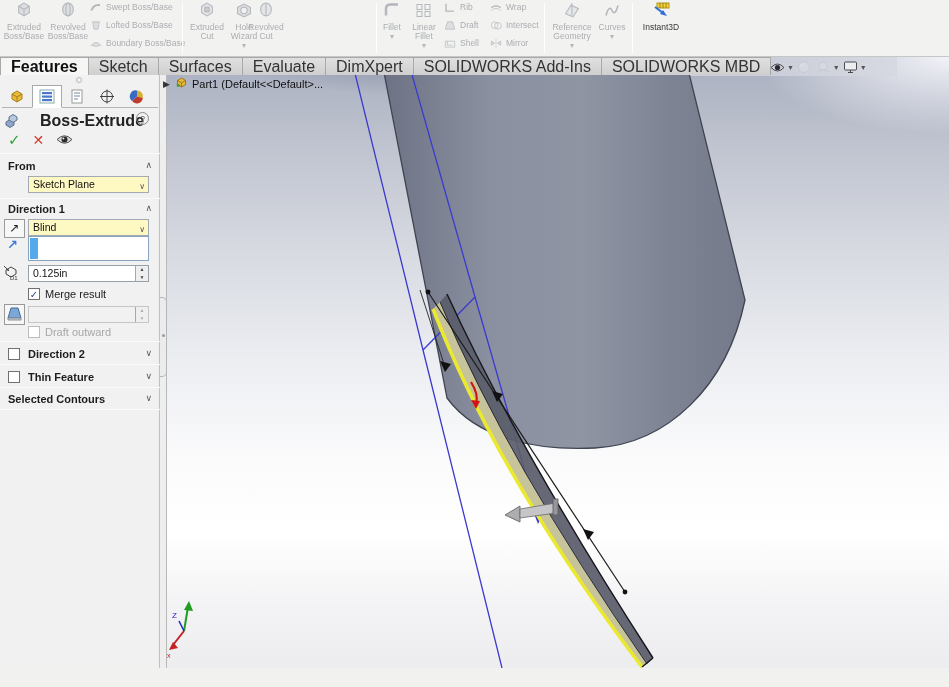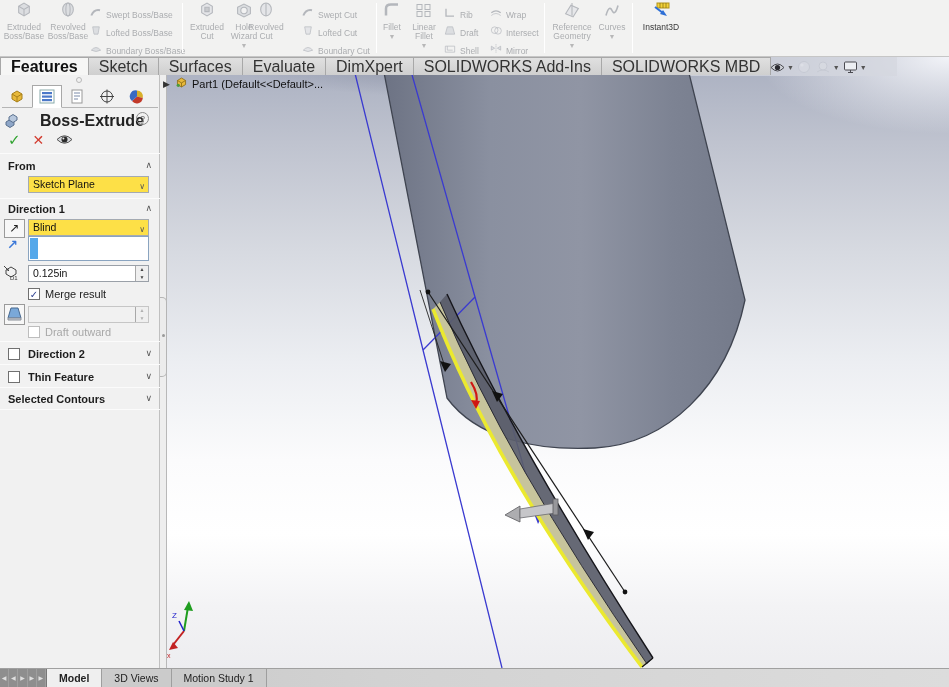--- a/index.html
+++ b/index.html
@@ -8,21 +8,21 @@
   .app { position:relative; width:949px; height:687px; background:#f1f1f0; }
 
   
   .ribbon { position:absolute; left:0; top:0; width:949px; height:57px; background:#f2f2f1; border-bottom:1px solid #c6c6c6; }
   .rdiv { position:absolute; top:3px; width:1px; height:50px; background:#d8d8d8; border-right:1px solid #fff; }
   .bigbtn { position:absolute; top:2px; height:53px; display:flex; flex-direction:column; align-items:center; text-align:center; color:#abadb0; font-size:8.5px; line-height:9px; }
   .bigbtn .blabel { margin-top:3px; }
   .bigbtn.enabled { color:#3a3a3a; }
   .caret { font-size:7px; color:#b8b8b8; margin-top:2px; line-height:6px; }
   .stack { position:absolute; top:2px; display:flex; flex-direction:column; }
-  .srow { display:flex; align-items:flex-end; height:18px; color:#abadb0; font-size:8.5px; white-space:nowrap; }
+  .srow { display:flex; align-items:flex-start; height:18px; color:#abadb0; font-size:8.5px; white-space:nowrap; }
   .srow .slabel { margin-left:4px; }
   .gico { display:inline-block; }
 
   
   .cmdtabs { position:absolute; left:0; top:57px; height:18px; display:flex; z-index:5; }
   .ctab { height:18px; padding:0 10px; font-size:16px; line-height:17px; color:#333;
           background:linear-gradient(#e0e0e0,#cfcfcf); border:1px solid #a8a8a8; border-bottom:none; border-left:none; }
   .ctab:first-child { border-left:1px solid #a8a8a8; }
   .ctab.active { background:#f6f6f5; font-weight:bold; color:#111; }
 
@@ -36,21 +36,21 @@
   .pm-title .ttext { font-weight:bold; font-size:16px; margin-left:20px; }
   .pm-help { position:absolute; right:10px; top:37px; width:13px; height:13px; border:1px solid #8a8a8a; border-radius:50%; color:#666; font-size:9px; text-align:center; line-height:12px; }
   .pm-actions { position:absolute; left:8px; top:56px; height:18px; display:flex; align-items:center; gap:12px; }
   .ok-check { color:#2fa32f; font-size:15px; font-weight:bold; }
   .cancel-x { color:#d23b2f; font-size:14px; font-weight:bold; }
   .pm-sep { position:absolute; left:0; width:160px; height:1px; background:#d6d6d6; border-bottom:1px solid #fbfbfb; }
   .sec-head { position:absolute; left:0; width:160px; height:17px; }
   .sec-head .shlabel { position:absolute; left:8px; top:2px; font-weight:bold; color:#1d1d1d; }
   .sec-head .shlabel.ind { left:28px; font-weight:bold; }
   .chev { position:absolute; right:8px; top:2px; font-size:9px; color:#555; }
-  .combo { position:absolute; left:28px; width:121px; height:17px; background:#fde047; border:1px solid #a4aab2; font-size:10.5px; line-height:15px; padding-left:4px; color:#111; }
+  .combo { position:absolute; left:28px; width:121px; height:17px; background:#fef9c3; border:1px solid #a4aab2; font-size:10.5px; line-height:15px; padding-left:4px; color:#111; }
   .combo .dd { position:absolute; right:3px; top:2px; font-size:8px; color:#555; }
   .sqbtn { position:absolute; left:4px; width:21px; height:19px; background:#f7f7f7; border:1px solid #9a9a9a; text-align:center; }
   .arr-ne { font-size:12px; color:#222; line-height:17px; }
   .blue-arr { position:absolute; left:7px; font-size:13px; font-weight:bold; color:#3c78d8; }
   .selbox { position:absolute; left:28px; width:121px; height:25px; background:#fff; border:1px solid #8aa4c0; }
   .selbar { position:absolute; left:1px; top:1px; width:8px; height:21px; background:#55a8ea; }
   .spinfield { position:absolute; left:28px; width:121px; height:17px; background:#fff; border:1px solid #9aa0a8; font-size:10.5px; line-height:15px; padding-left:4px; color:#111; }
   .spinner { position:absolute; right:0; top:0; width:13px; height:15px; border-left:1px solid #a8a8a8; background:#efefef; display:flex; flex-direction:column; }
   .spinner span { flex:1; font-size:5px; line-height:7px; text-align:center; color:#444; }
   .spinfield.disabled { background:#f1f1f1; border-color:#c6c6c6; }
@@ -152,40 +152,20 @@
       <span class="blabel">Hole Wizard</span>
       <span class="caret">▼</span>
     </div>
     <div class="bigbtn" style="left:246px;width:40px;text-align:center;">
       <span class="gico"><svg width="20" height="16" viewBox="0 0 18 15">
             <ellipse cx="9" cy="7" rx="5" ry="6" fill="#e4e5e8" stroke="#b4b7bc"></ellipse>
             <path d="M9,1 v12" stroke="#b4b7bc"></path>
           </svg></span>
       <span class="blabel">Revolved Cut</span>
     </div>
-    <div class="stack" style="left:302px;width:72px;">
-      <div class="srow">
-        <span class="gico"><svg width="12" height="11" viewBox="0 0 18 15">
-              <path d="M2,12 Q6,2 15,4" fill="none" stroke="#b4b7bc" stroke-width="3"></path>
-            </svg></span>
-        <span class="slabel">Swept Cut</span>
-      </div>
-      <div class="srow">
-        <span class="gico"><svg width="12" height="11" viewBox="0 0 18 15">
-              <path d="M4,2 h10 L12,13 H6 Z" fill="#e4e5e8" stroke="#b4b7bc"></path>
-            </svg></span>
-        <span class="slabel">Lofted Cut</span>
-      </div>
-      <div class="srow">
-        <span class="gico"><svg width="12" height="11" viewBox="0 0 18 15">
-              <path d="M2,10 Q9,2 16,10 Q9,14 2,10 Z" fill="#e4e5e8" stroke="#b4b7bc"></path>
-            </svg></span>
-        <span class="slabel">Boundary Cut</span>
-      </div>
-    </div>
 
     <div class="rdiv" style="left:376px;"></div>
 
     <div class="bigbtn" style="left:378px;width:28px;">
       <span class="gico"><svg width="18" height="16" viewBox="0 0 18 15">
             <path d="M3,13 L3,6 Q3,2 8,2 L15,2" fill="none" stroke="#b4b7bc" stroke-width="2.5"></path>
           </svg></span>
       <span class="blabel">Fillet</span>
       <span class="caret">▼</span>
     </div>
@@ -573,26 +553,14 @@
       <span class="tree-arrow">▶</span>
       <span class="ticon"><svg width="13" height="13" viewBox="0 0 16 15">
             <path d="M3,5 L8,2 L13,5 L13,10 L8,13 L3,10 Z" fill="#e8b93a" stroke="#8a6a14"></path>
             <path d="M3,5 L8,8 L13,5 M8,8 L8,13" stroke="#8a6a14" fill="none"></path>
             <circle cx="4" cy="11" r="2" fill="#4a9a3a"></circle>
           </svg></span>
       <span>Part1  (Default&lt;&lt;Default&gt;...</span>
     </div>
   </div>
 
-  <div class="statusbar">
-    <div class="navbtns">
-      <span>◀</span>
-        <span>◀</span>
-        <span>▶</span>
-        <span>▶</span>
-        <span>▶</span>
-    </div>
-    <div class="stab active">Model</div>
-    <div class="stab">3D Views</div>
-    <div class="stab">Motion Study 1</div>
-  </div>
 
 </div>
 
 </body></html>

